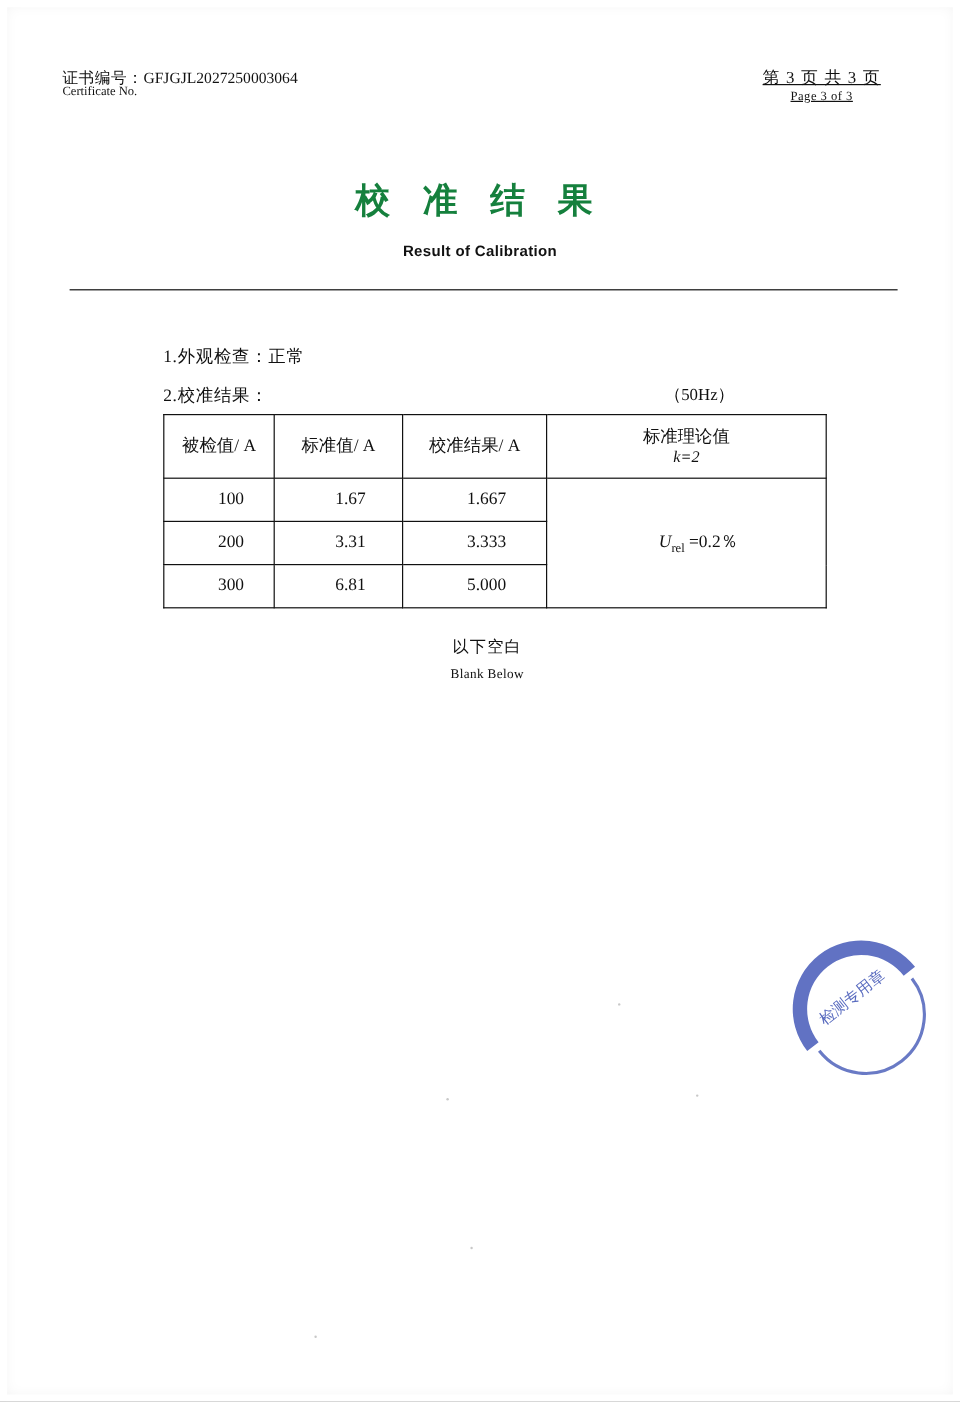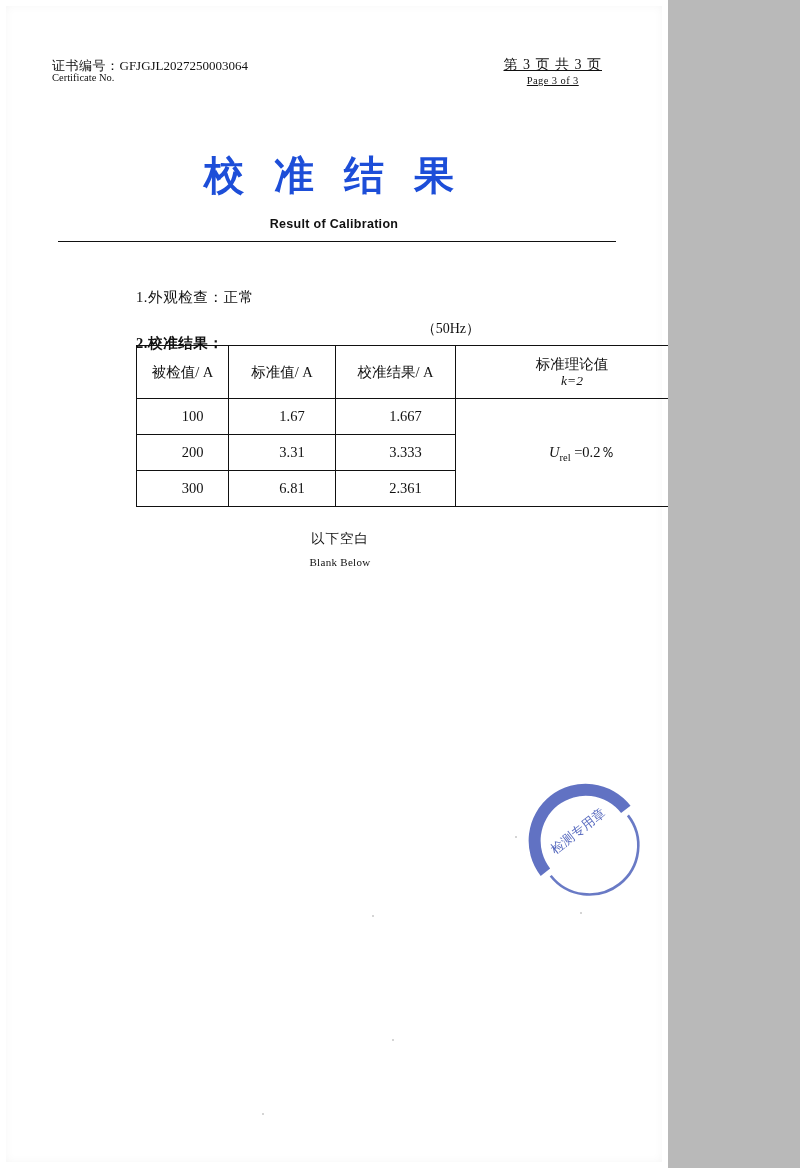--- a/index.html
+++ b/index.html
@@ -2,21 +2,21 @@
 <html><head>
 <meta charset="utf-8">
 <style>
   html, body {
     margin: 0;
     padding: 0;
     background: #b9b9b9;
   }
   .page {
     position: relative;
-    width: 668px;
+    width: 800px;
     height: 1168px;
     background: #ffffff;
     overflow: hidden;
     font-family: "Liberation Serif", serif;
     color: #111111;
     box-sizing: border-box;
   }
   
   .page::before {
     content: "";
@@ -73,24 +73,24 @@
 
   .title-wrap {
     position: absolute;
     left: 0;
     right: 0;
     top: 148px;
     text-align: center;
   }
   .title-cn {
     font-family: "Liberation Serif", serif;
-    font-size: 40px;
+    font-size: 29px;
     font-weight: bold;
     letter-spacing: 10px;
-    color: #1d4ed8;
+    color: #15803d;
   }
   .title-en {
     font-family: Liberation Sans, sans-serif;
     font-size: 12.5px;
     font-weight: bold;
     letter-spacing: 0.3px;
     margin-top: 14px;
   }
 
   .rule {
@@ -104,24 +104,23 @@
   .line1 {
     position: absolute;
     left: 136px;
     top: 288px;
     font-size: 14.5px;
     letter-spacing: 0.6px;
   }
   .line2 {
     position: absolute;
     left: 136px;
-    top: 334px;
+    top: 320px;
     font-size: 14.5px;
     letter-spacing: 0.6px;
-    font-weight: bold;
   }
   .freq {
     position: absolute;
     right: 188px;
     top: 320px;
     font-size: 14px;
   }
 
   table.result {
     position: absolute;
@@ -253,21 +252,21 @@
         </td>
       </tr>
       <tr>
         <td class="cell">200</td>
         <td class="cell">3.31</td>
         <td class="cell">3.333</td>
       </tr>
       <tr>
         <td class="cell">300</td>
         <td class="cell">6.81</td>
-        <td class="cell">2.361</td>
+        <td class="cell">5.000</td>
       </tr>
     </tbody>
   </table>
 
   <div class="blank-wrap">
     <div class="blank-cn">以下空白</div>
     <div class="blank-en">Blank Below</div>
   </div>
 
   <div class="seal">

